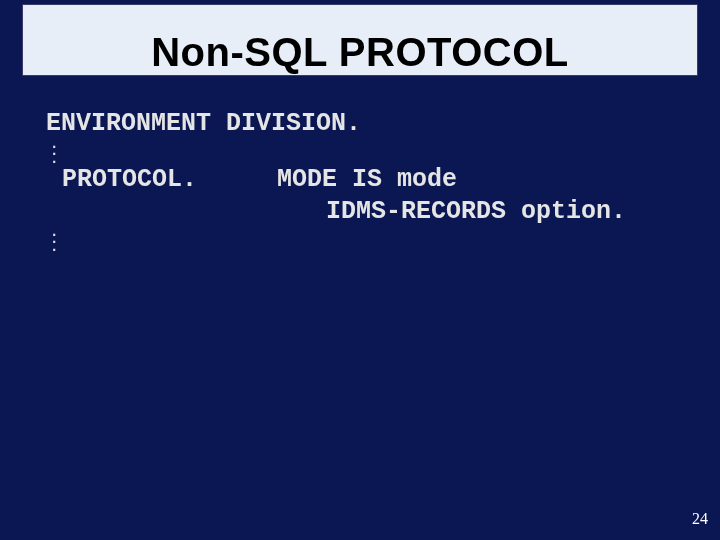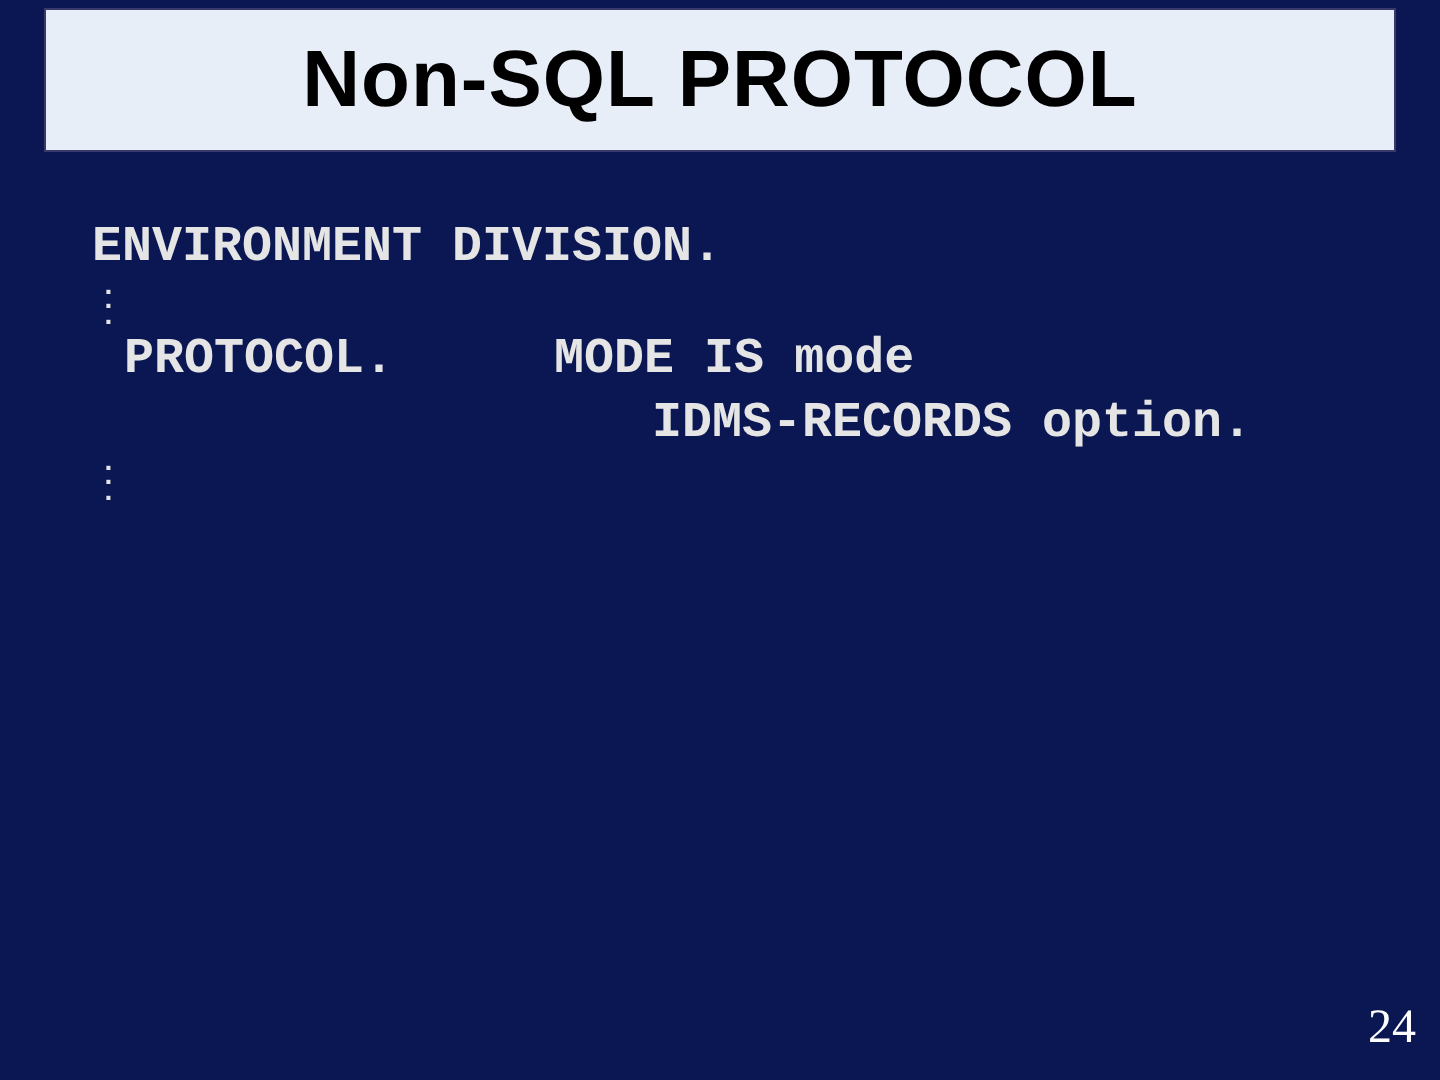--- a/index.html
+++ b/index.html
@@ -18,21 +18,21 @@
   }
   .title-box {
     position: absolute;
     left: 22px;
     top: 4px;
     width: 674px;
     height: 70px;
     background: #e8eef8;
     border: 1px solid #3a3a6a;
     display: flex;
-    align-items: center;
+    align-items: flex-end;
     justify-content: center;
   }
   .title-text {
     font-family: Arial, Helvetica, sans-serif;
     font-weight: bold;
     font-size: 40px;
     color: #000000;
     letter-spacing: 0.5px;
   }
   .body {
@@ -65,21 +65,21 @@
   .indent2 {
     display: inline-block;
     width: 280px;
   }
   .page-num {
     position: absolute;
     right: 12px;
     bottom: 12px;
     color: #ffffff;
     font-family: "Times New Roman", Times, serif;
-    font-size: 24px;
+    font-size: 16px;
   }
 </style>
 </head>
 <body>
 
 <div class="slide">
 
   <div class="title-box">
     <span class="title-text">Non-SQL PROTOCOL</span>
   </div>

